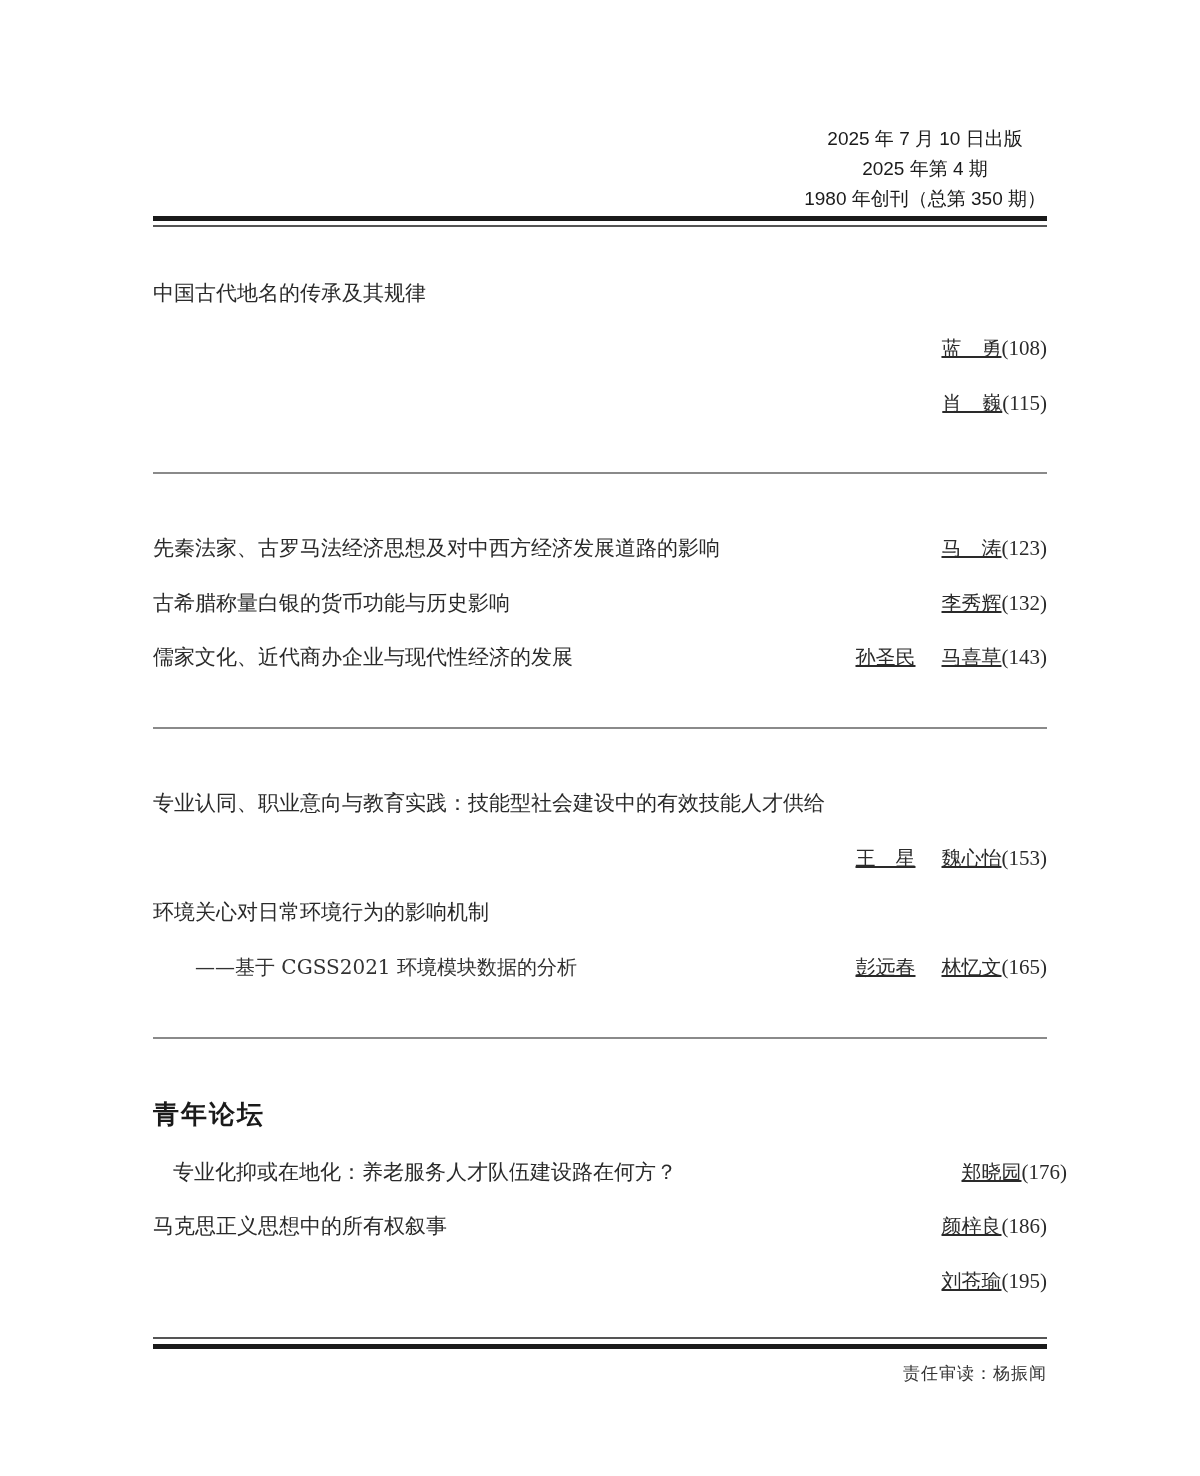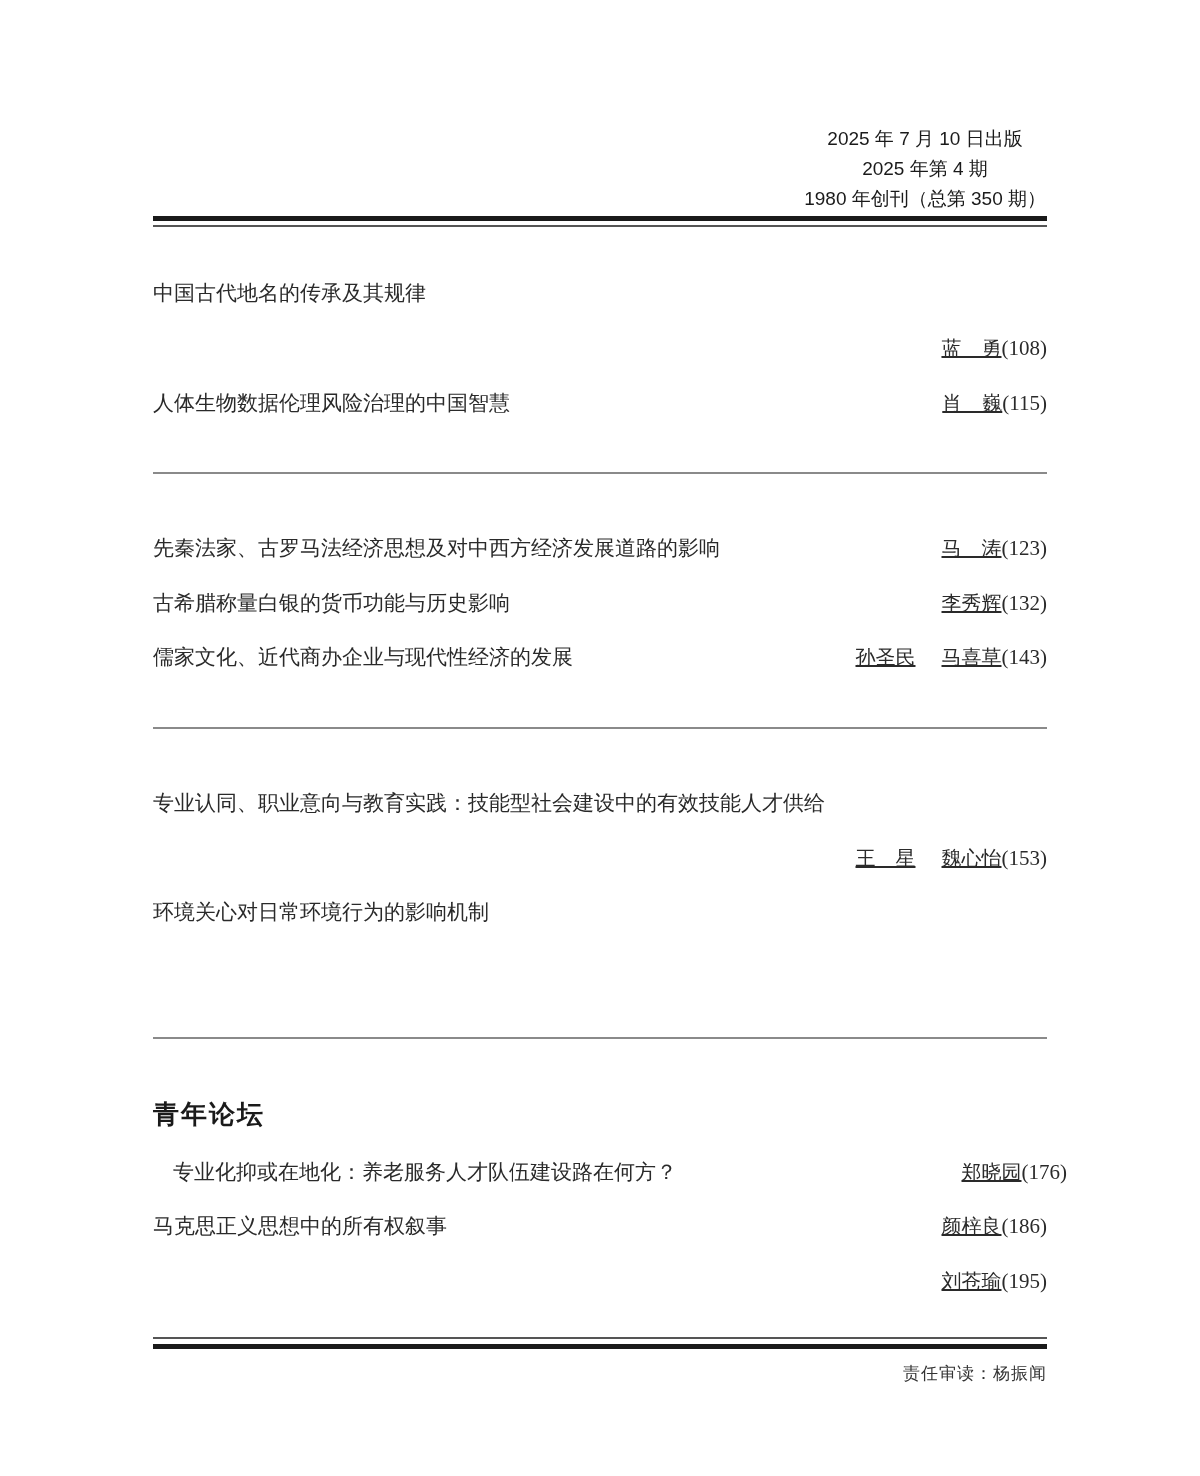--- a/index.html
+++ b/index.html
@@ -44,21 +44,20 @@
   <div class="rule rule-thick" style="top:216px;"></div>
   <div class="rule rule-thin" style="top:225px;"></div>
 
   <div class="entry" style="top:277px;">
     <span class="title">中国古代地名的传承及其规律</span>
   </div>
   <div class="entry" style="top:332px;">
     <span class="authors"><span class="a">蓝　勇</span><span class="pg">(108)</span></span>
   </div>
   <div class="entry" style="top:387px;">
-    <span class="title">人体生物数据伦理风险治理的中国智慧</span>
     <span class="authors"><span class="a">肖　巍</span><span class="pg">(115)</span></span>
   </div>
 
   <div class="rule rule-sep" style="top:472px;"></div>
 
   <div class="entry" style="top:532px;">
     <span class="title">先秦法家、古罗马法经济思想及对中西方经济发展道路的影响</span>
     <span class="authors"><span class="a">马　涛</span><span class="pg">(123)</span></span>
   </div>
   <div class="entry" style="top:587px;">
@@ -74,20 +73,24 @@
 
   <div class="entry" style="top:787px;">
     <span class="title">专业认同、职业意向与教育实践：技能型社会建设中的有效技能人才供给</span>
   </div>
   <div class="entry" style="top:842px;">
     <span class="authors"><span class="a">王　星</span><span class="a a2">魏心怡</span><span class="pg">(153)</span></span>
   </div>
   <div class="entry" style="top:896px;">
     <span class="title">环境关心对日常环境行为的影响机制</span>
   </div>
+  <div class="entry" style="top:951px;">
+    <span class="subtitle">——基于 CGSS2021 环境模块数据的分析</span>
+    <span class="authors"><span class="a">彭远春</span><span class="a a2">林忆文</span><span class="pg">(165)</span></span>
+  </div>
 
   <div class="rule rule-sep" style="top:1037px;"></div>
 
   <div class="section-heading">青年论坛</div>
 
   <div class="entry" style="top:1156px;margin-left:20px;">
     <span class="title">专业化抑或在地化：养老服务人才队伍建设路在何方？</span>
     <span class="authors"><span class="a">郑晓园</span><span class="pg">(176)</span></span>
   </div>
   <div class="entry" style="top:1210px;">

